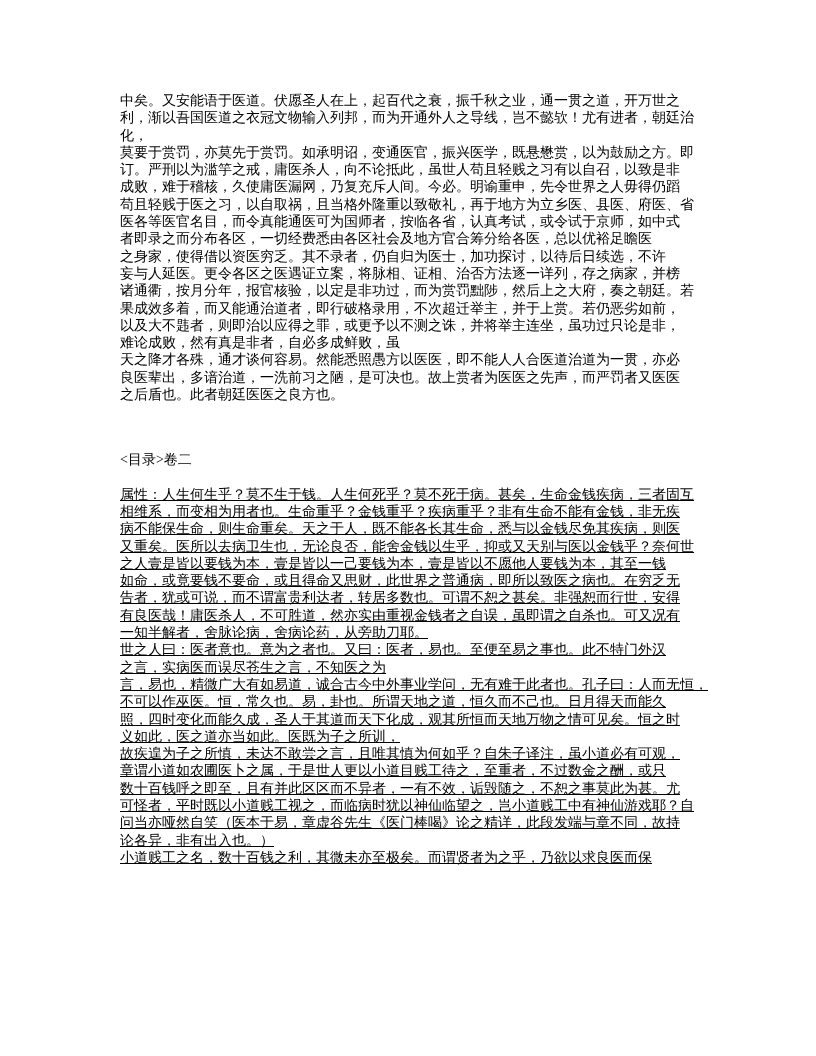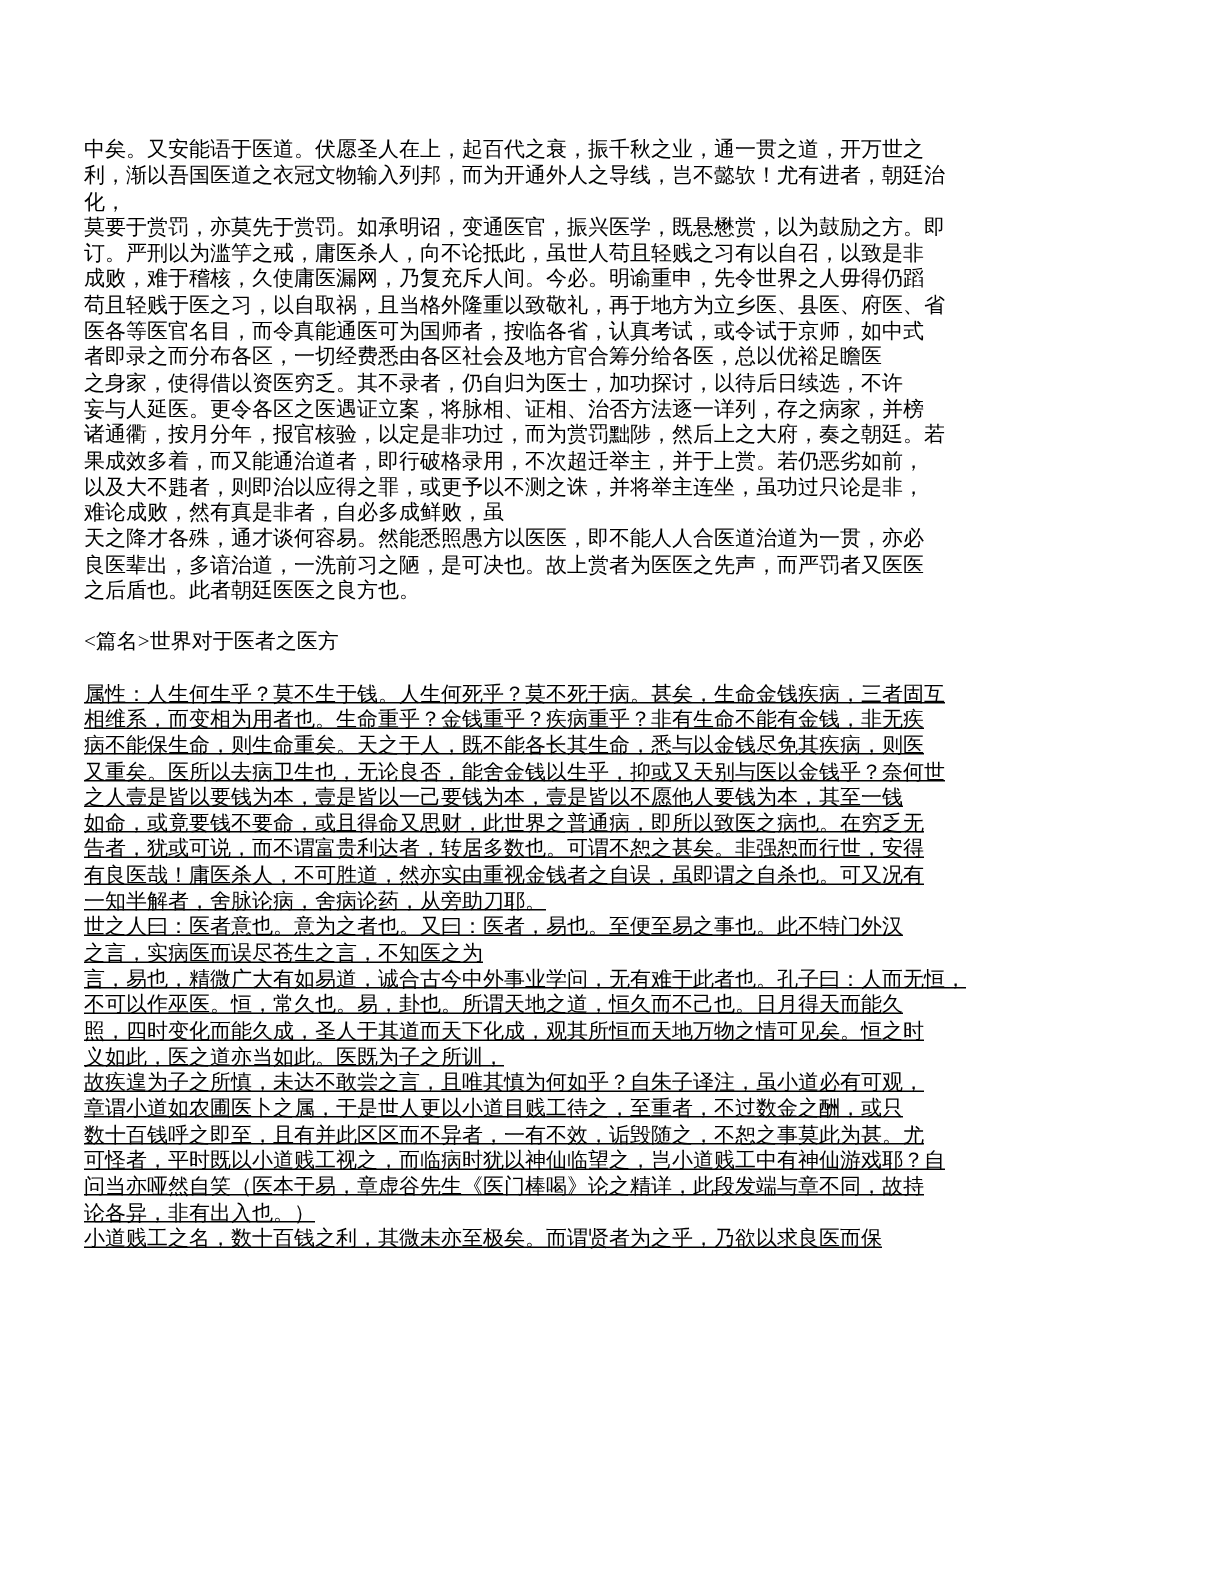--- a/index.html
+++ b/index.html
@@ -6,21 +6,21 @@
     margin: 0;
     padding: 0;
     background: #ffffff;
   }
   .page {
     position: relative;
     width: 816px;
     height: 1056px;
     background: #ffffff;
     box-sizing: border-box;
-    padding: 92px 56px 40px 56px;
+    padding: 92px 56px 40px 120px;
     overflow: hidden;
     font-family: "Liberation Serif", "DejaVu Serif", serif;
     color: #000000;
   }
   .text-block {
     white-space: pre-line;
     font-size: 14px;
     line-height: 17.3px;
     width: 644px;
     color: #000000;
@@ -60,22 +60,22 @@
 之身家，使得借以资医穷乏。其不录者，仍自归为医士，加功探讨，以待后日续选，不许
 妄与人延医。更令各区之医遇证立案，将脉相、证相、治否方法逐一详列，存之病家，并榜
 诸通衢，按月分年，报官核验，以定是非功过，而为赏罚黜陟，然后上之大府，奏之朝廷。若
 果成效多着，而又能通治道者，即行破格录用，不次超迁举主，并于上赏。若仍恶劣如前，
 以及大不韪者，则即治以应得之罪，或更予以不测之诛，并将举主连坐，虽功过只论是非，
 难论成败，然有真是非者，自必多成鲜败，虽
 天之降才各殊，通才谈何容易。然能悉照愚方以医医，即不能人人合医道治道为一贯，亦必
 良医辈出，多谙治道，一洗前习之陋，是可决也。故上赏者为医医之先声，而严罚者又医医
 之后盾也。此者朝廷医医之良方也。</div>
 
+  <div class="heading toc">&lt;目录&gt;卷二</div>
 
-  <div class="heading title">&lt;篇名&gt;世界对于医者之医方</div>
 
   <div class="text-block second">属性：人生何生乎？莫不生于钱。人生何死乎？莫不死于病。甚矣，生命金钱疾病，三者固互
 相维系，而变相为用者也。生命重乎？金钱重乎？疾病重乎？非有生命不能有金钱，非无疾
 病不能保生命，则生命重矣。天之于人，既不能各长其生命，悉与以金钱尽免其疾病，则医
 又重矣。医所以去病卫生也，无论良否，能舍金钱以生乎，抑或又天别与医以金钱乎？奈何世
 之人壹是皆以要钱为本，壹是皆以一己要钱为本，壹是皆以不愿他人要钱为本，其至一钱
 如命，或竟要钱不要命，或且得命又思财，此世界之普通病，即所以致医之病也。在穷乏无
 告者，犹或可说，而不谓富贵利达者，转居多数也。可谓不恕之甚矣。非强恕而行世，安得
 有良医哉！庸医杀人，不可胜道，然亦实由重视金钱者之自误，虽即谓之自杀也。可又况有
 一知半解者，舍脉论病，舍病论药，从旁助刀耶。

